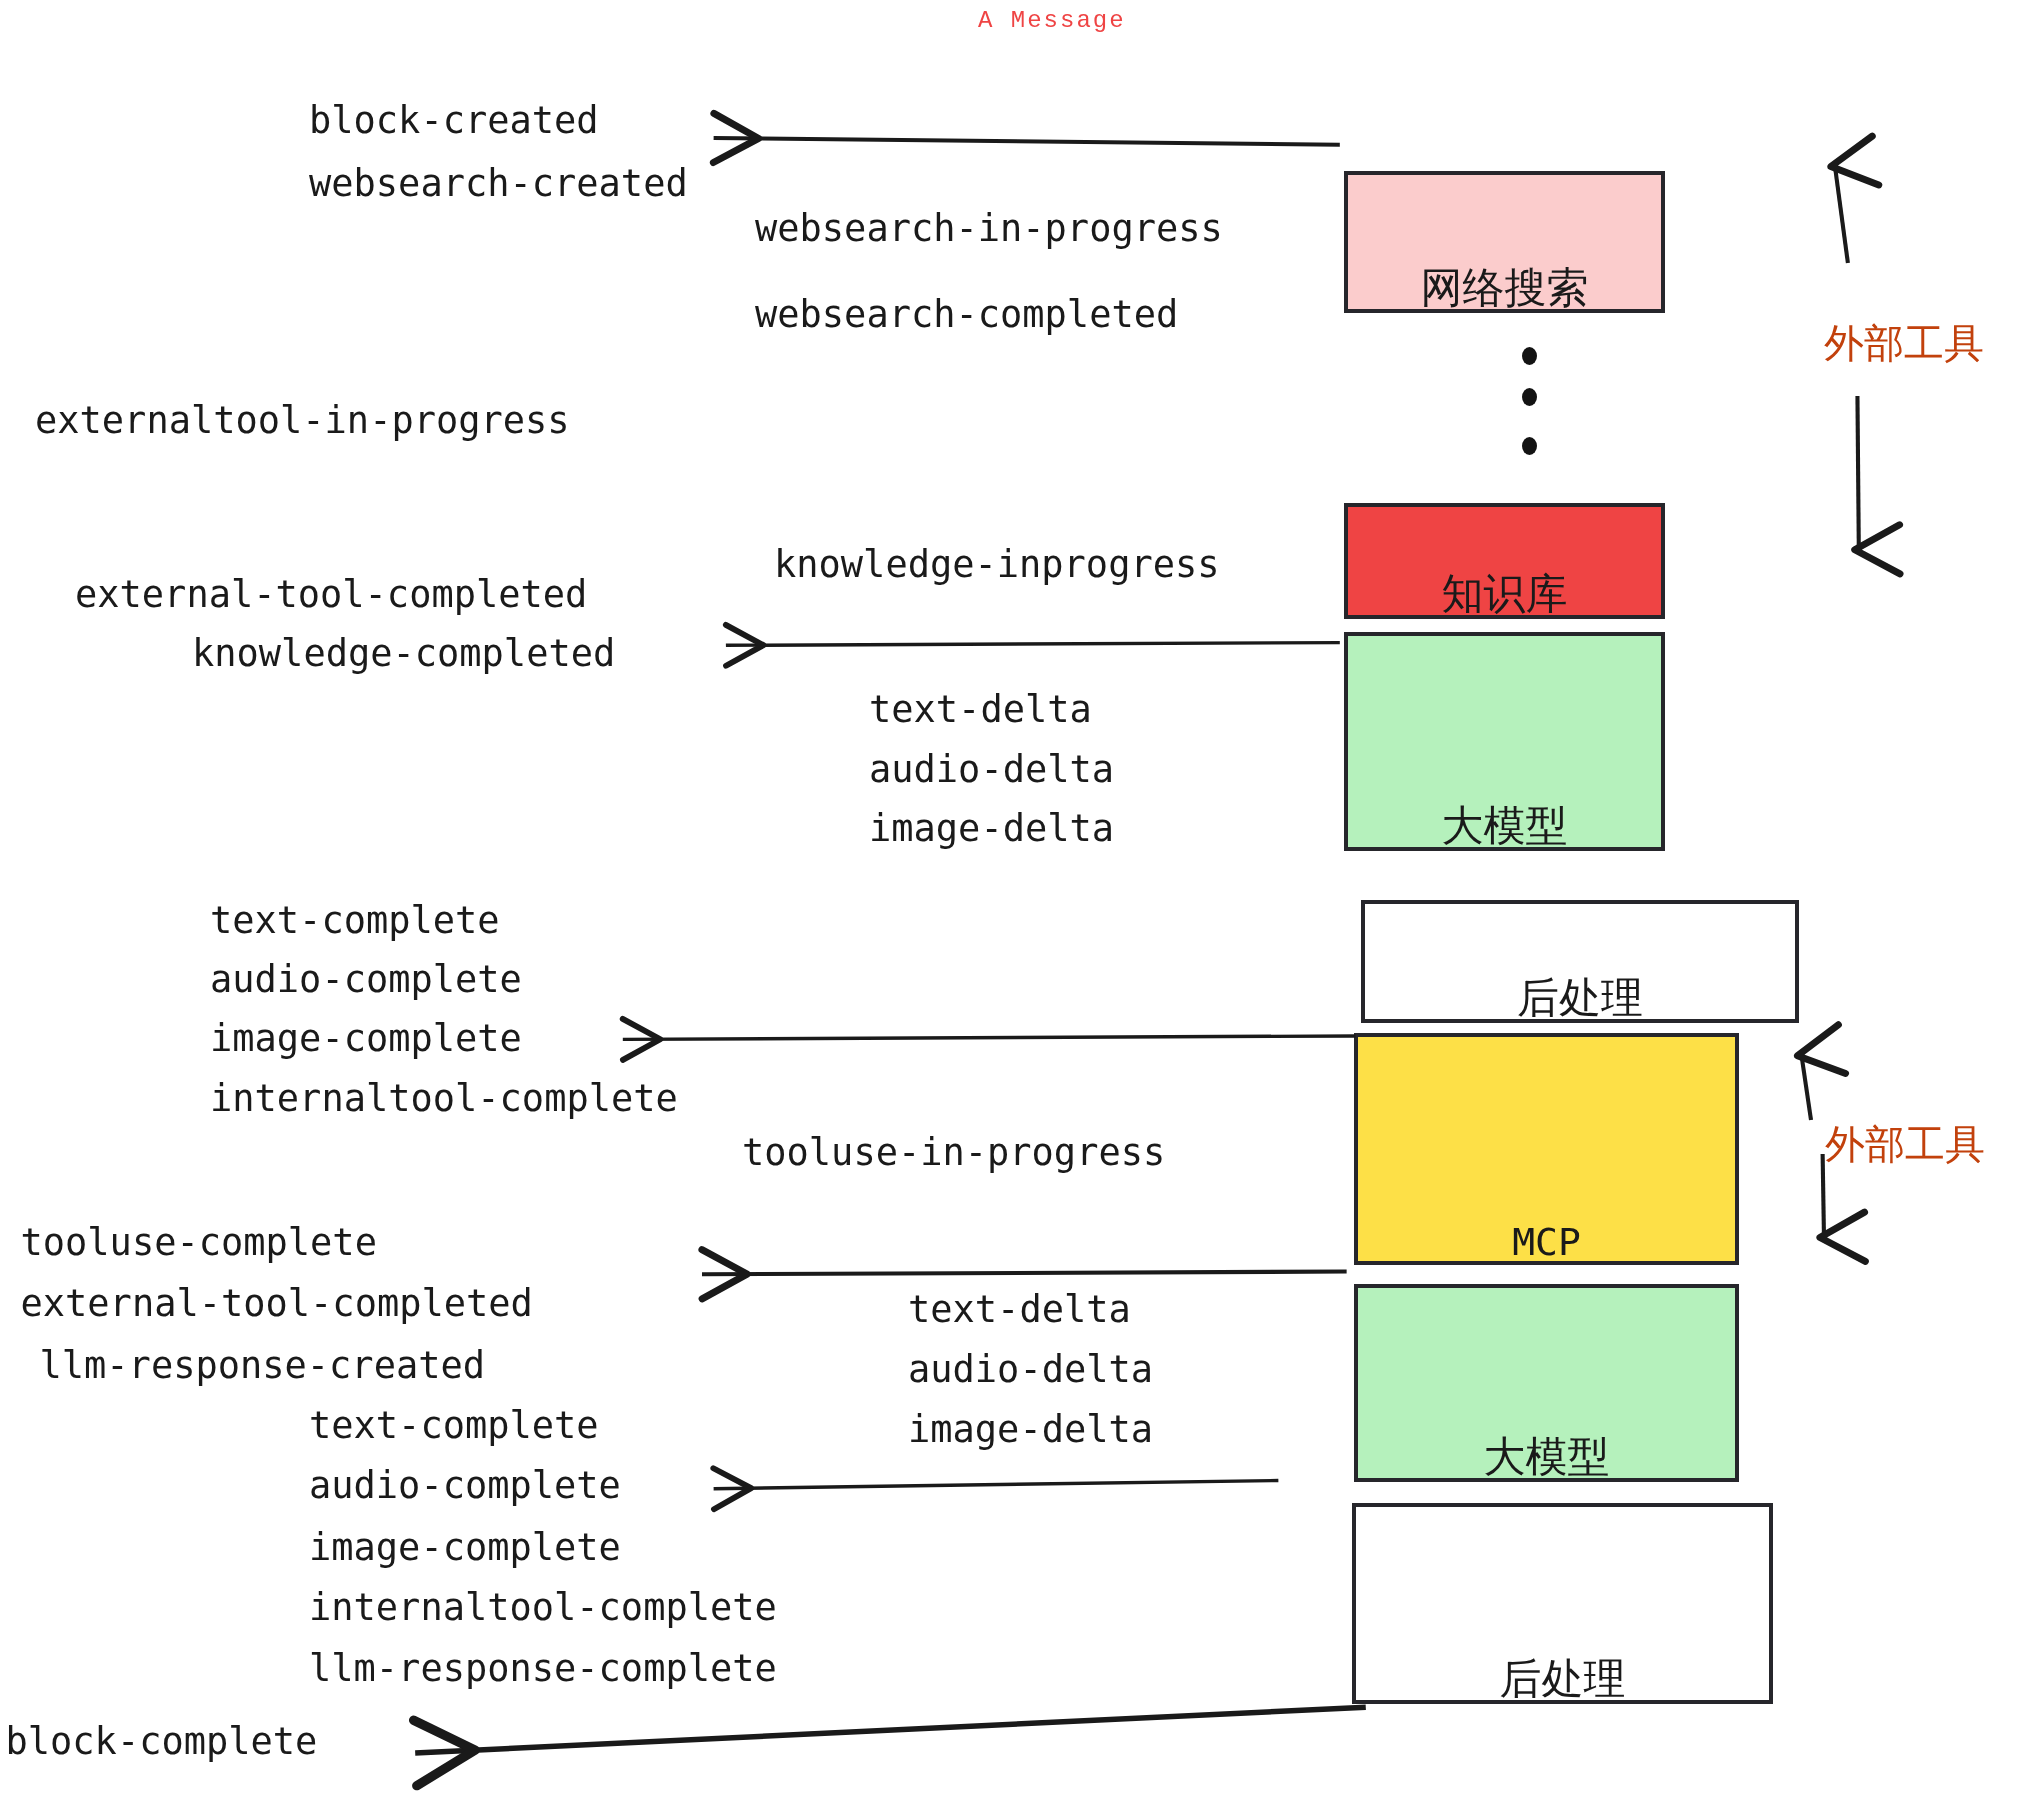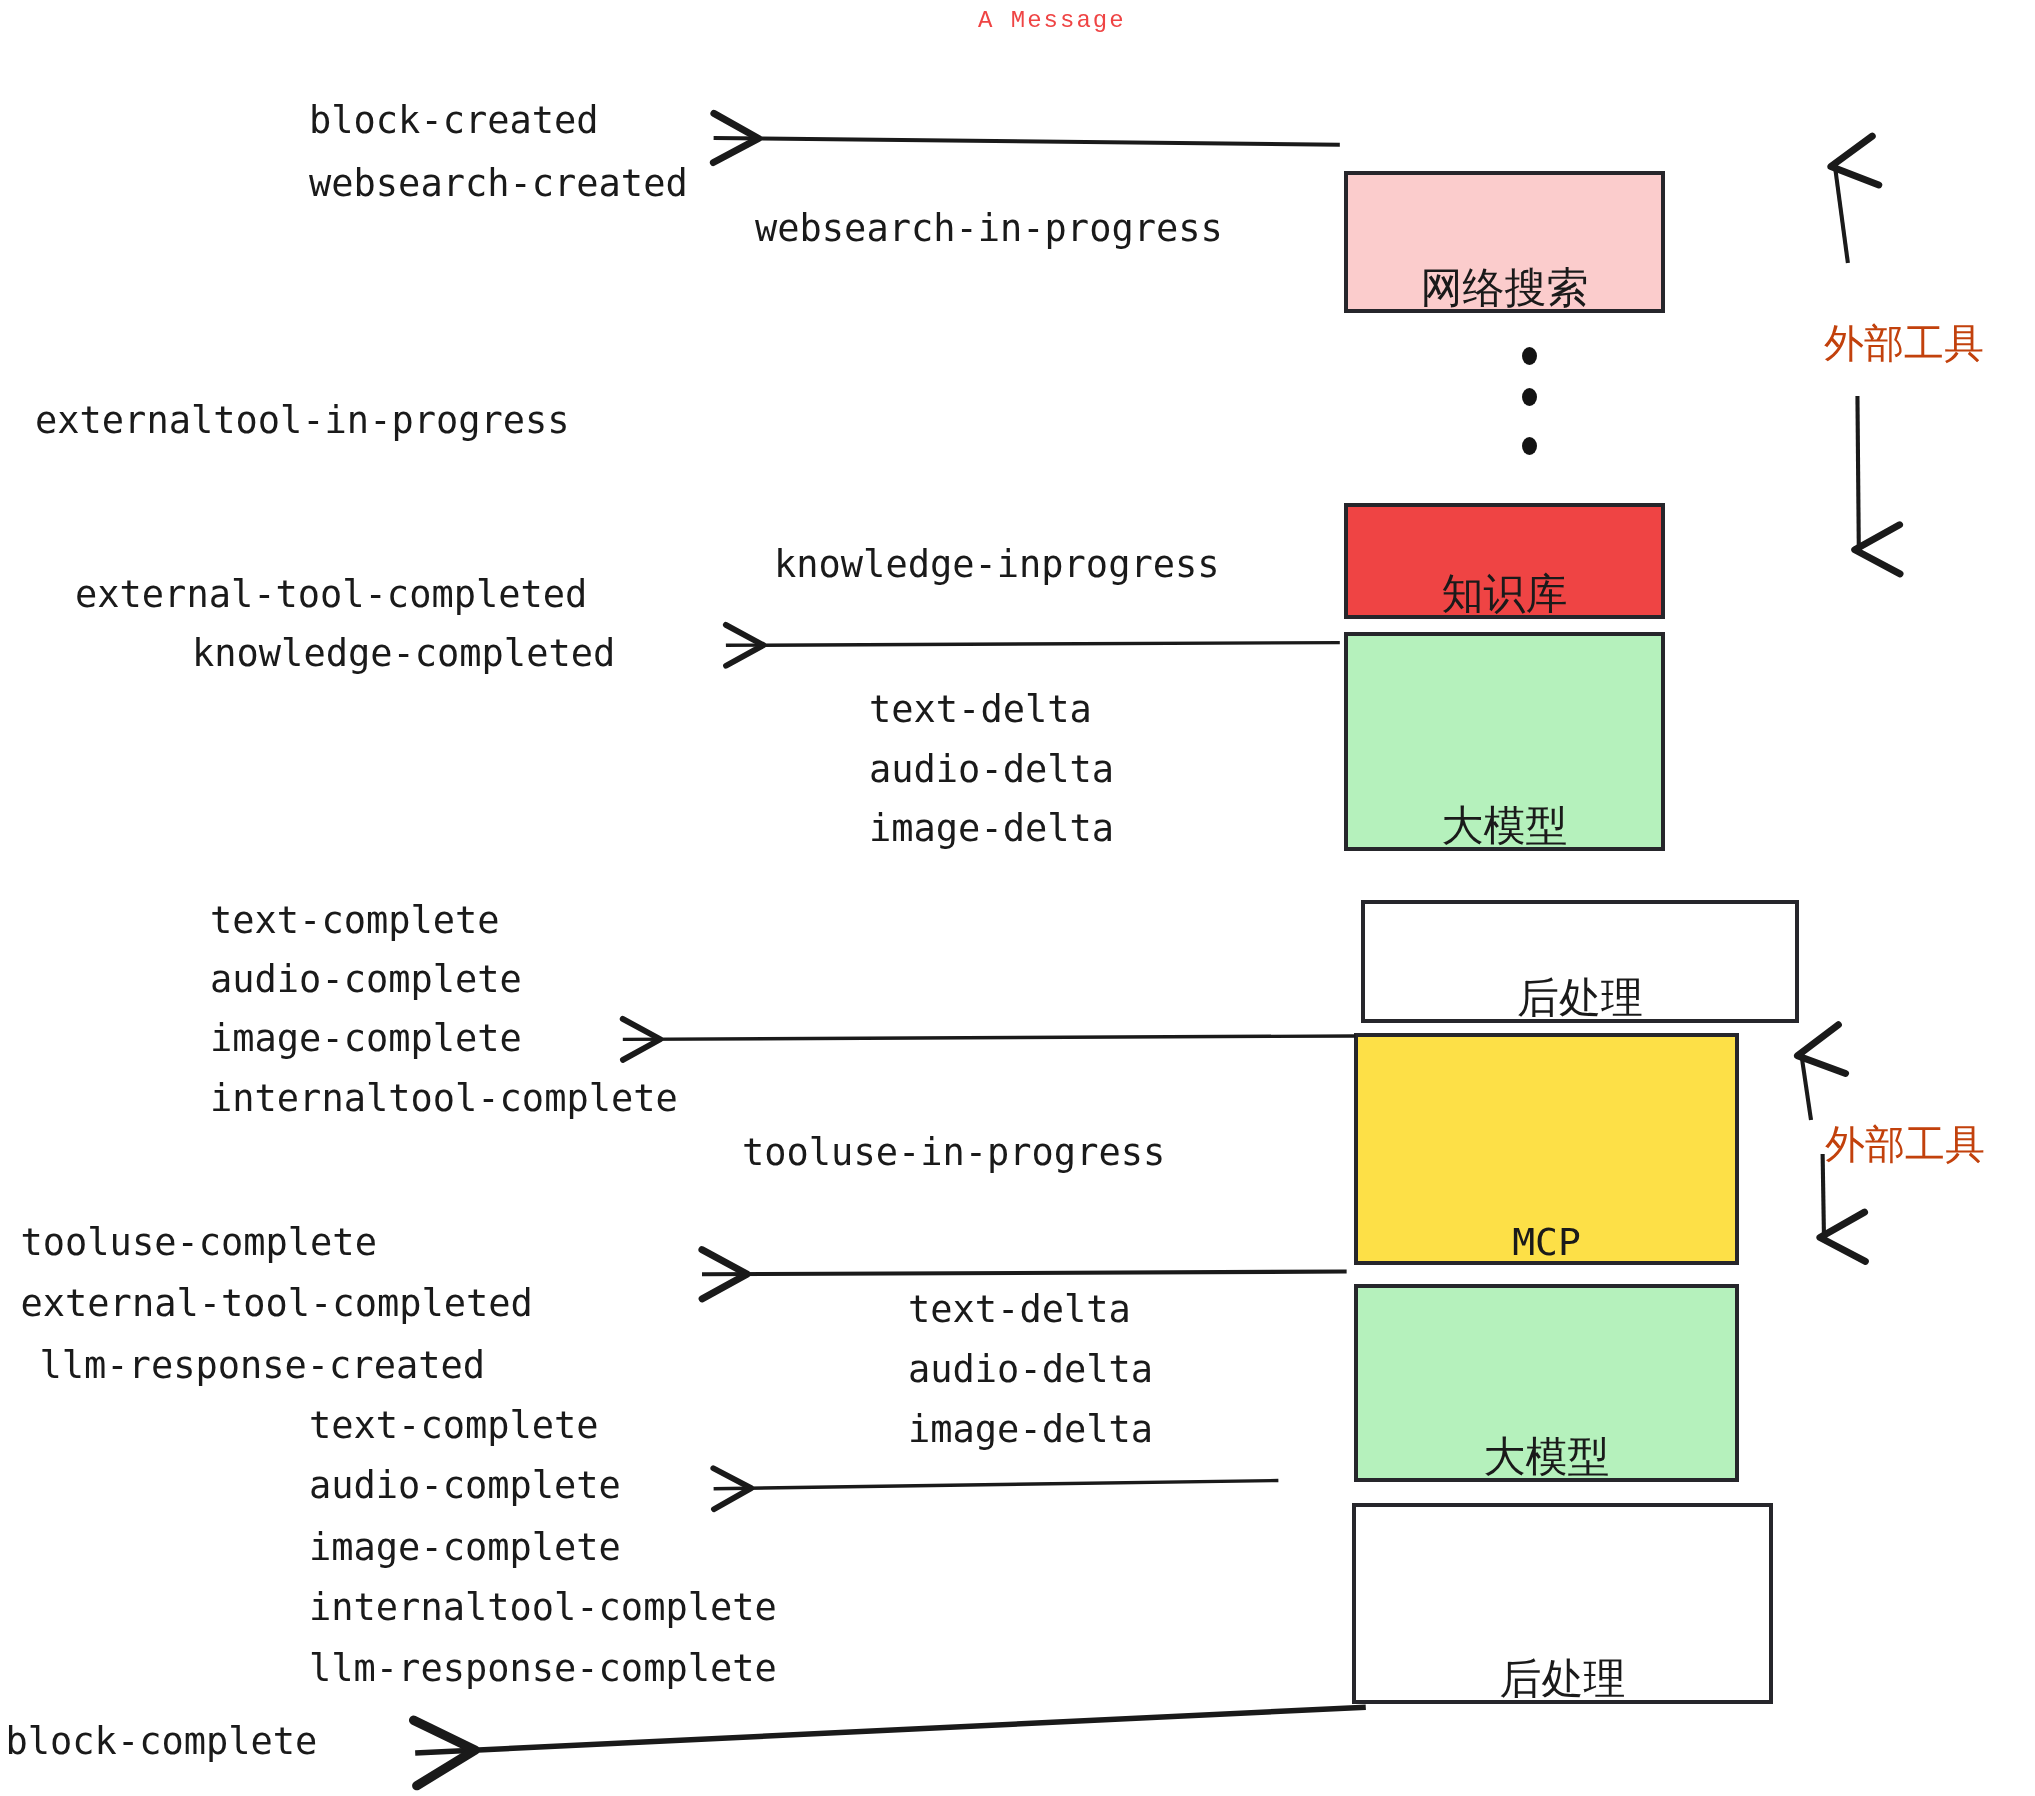--- a/index.html
+++ b/index.html
@@ -76,20 +76,21 @@
 </head>
 <body>
 
 <div id="stage">
 
   <div class="title" style="left:978px; top:6.8px;">A Message</div>
 
   <div class="evt" style="left:309px;  top:102px;">block-created</div>
   <div class="evt" style="left:309px;  top:165px;">websearch-created</div>
   <div class="evt" style="left:755px; top:210px;">websearch-in-progress</div>
+  <div class="evt" style="left:755px; top:296px;">websearch-completed</div>
   <div class="evt" style="left:15px;  top:402px;margin-left:20px;">externaltool-in-progress</div>
 
   <div class="evt" style="left:774px; top:546px;">knowledge-inprogress</div>
   <div class="evt" style="left:75px; top:576px;">external-tool-completed</div>
   <div class="evt" style="left:192px;  top:635px;">knowledge-completed</div>
 
   <div class="evt" style="left:869px; top:691px;">text-delta</div>
   <div class="evt" style="left:869px; top:751px;">audio-delta</div>
   <div class="evt" style="left:869px; top:810px;">image-delta</div>
 

